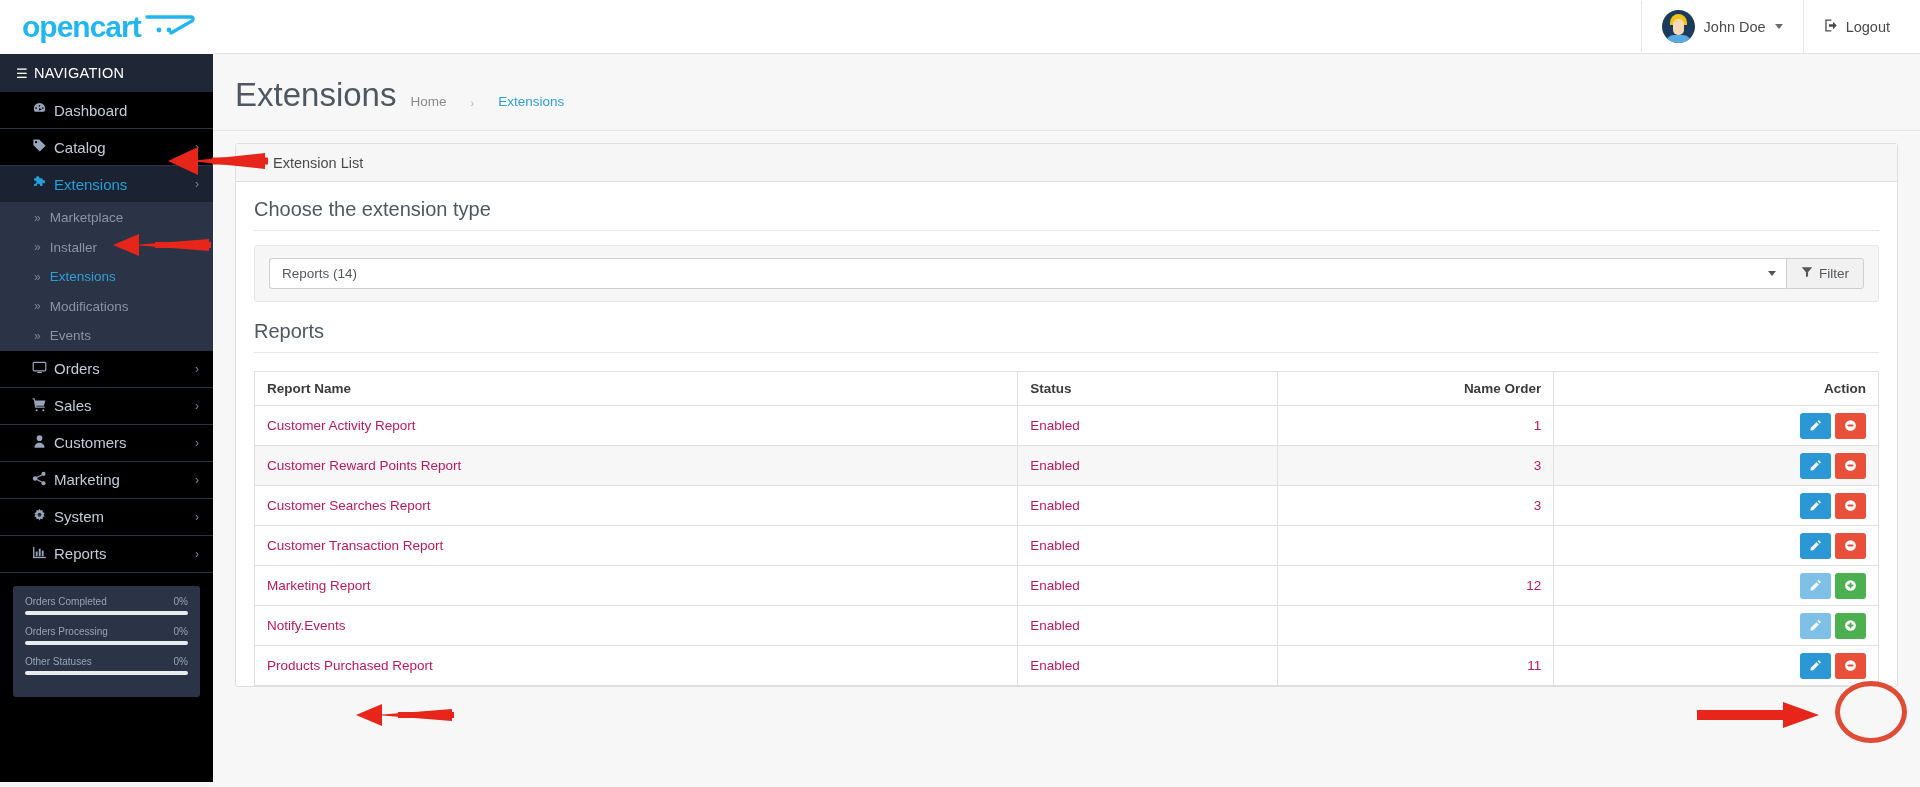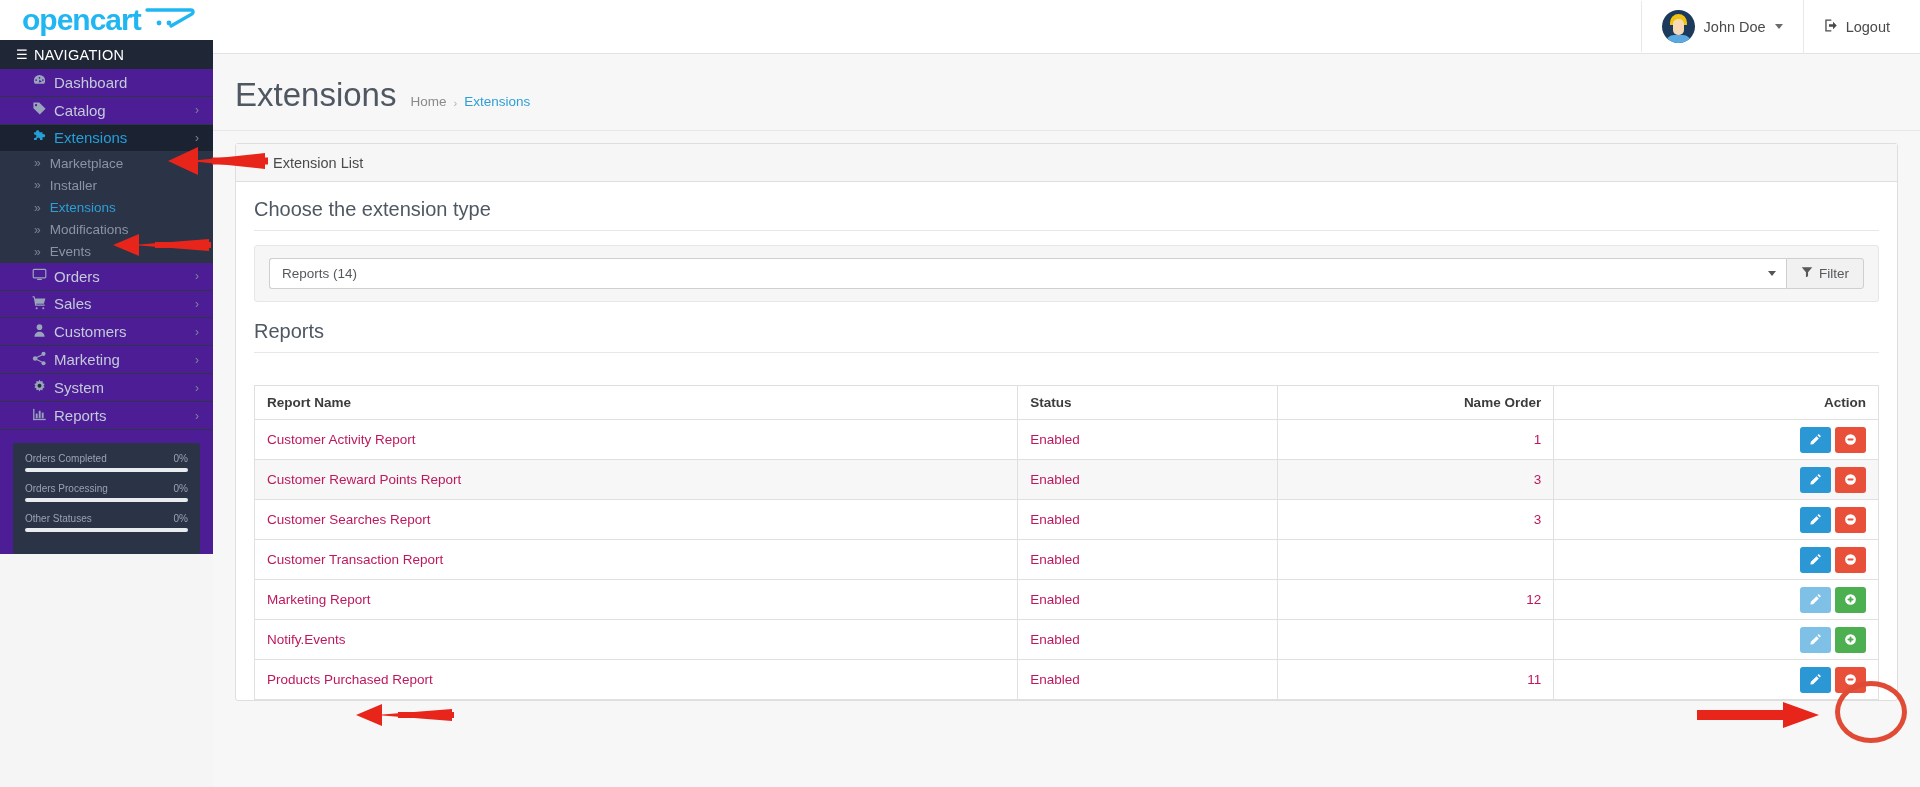--- a/index.html
+++ b/index.html
@@ -6,22 +6,22 @@
   html, body {
     width: 1920px; height: 787px;
     font-family: "Liberation Sans", sans-serif;
     background: #f5f5f5;
     overflow: hidden;
   }
   #app { position: relative; width: 1920px; height: 787px; display: flex; }
 
   
   #sidebar {
-    width: 213px; min-width: 213px; height: 554px;
-    background: #4c1d95;
+    width: 213px; min-width: 213px; height: 782px;
+    background: #000000;
     display: flex; flex-direction: column;
   }
   .logo-wrap {
     height: 54px; background: #fff;
     display: flex; align-items: center; padding-left: 22px;
   }
   .logo-text {
     font-size: 30px; font-weight: bold; color: #20b6f2;
     letter-spacing: -1px; line-height: 1;
   }
@@ -105,21 +105,21 @@
     display: flex; align-items: center; gap: 7px;
     padding: 0 14px 0 20px; height: 54px; border-left: 1px solid #e8e8e8;
     cursor: pointer; font-size: 14.5px; color: #4a4a4a;
   }
 
   .page-head {
     padding: 22px 22px 16px 22px; display: flex; align-items: baseline; gap: 14px;
     border-bottom: 1px solid #e7e7e7; background: #f7f7f7;
   }
   .page-title { font-size: 33px; color: #4f5862; font-weight: normal; }
-  .crumbs { font-size: 13.5px; color: #8a8a8a; display: flex; align-items: flex-end; gap: 7px; }
+  .crumbs { font-size: 13.5px; color: #8a8a8a; display: flex; align-items: flex-end; gap: 24px; }
   .crumbs a { color: #8a8a8a; text-decoration: none; cursor: pointer; }
   .crumbs .sep { color: #b0b0b0; font-size: 11px; }
   .crumbs .cur { color: #2e9fd6; cursor: pointer; }
 
   .content-pad { padding: 12px 22px 0 22px; }
   .panel { background: #fff; border: 1px solid #dedede; border-radius: 3px; }
   .panel-head {
     height: 38px; background: #f6f6f6; border-bottom: 1px solid #dedede;
     display: flex; align-items: center; gap: 9px; padding-left: 14px;
     font-size: 14.5px; color: #4a4a4a;
@@ -147,21 +147,21 @@
     height: 31px; border: 1px solid #cfcfcf; border-radius: 0 3px 3px 0;
     background: #f1f1f1; display: flex; align-items: center; gap: 6px;
     padding: 0 14px; font-size: 13.5px; color: #55595c; cursor: pointer;
   }
   .section-h2 {
     font-size: 20px; color: #4f5862; font-weight: normal;
     padding-bottom: 9px; border-bottom: 1px solid #e7e7e7;
     margin-bottom: 0px;
   }
 
-  table.ext { width: 100%; border-collapse: collapse; margin-top: 32px; }
+  table.ext { width: 100%; border-collapse: collapse; margin-top: 18px; }
   table.ext th {
     border: 1px solid #e0e0e0; padding: 9px 12px;
     font-size: 13.5px; color: #3c3c3c; font-weight: bold;
     background: #fff; text-align: left;
   }
   table.ext th.r, table.ext td.r { text-align: right; }
   table.ext td {
     border: 1px solid #e0e0e0; padding: 10px 12px;
     font-size: 13.5px; color: #be185d; height: 40px; vertical-align: middle;
   }

